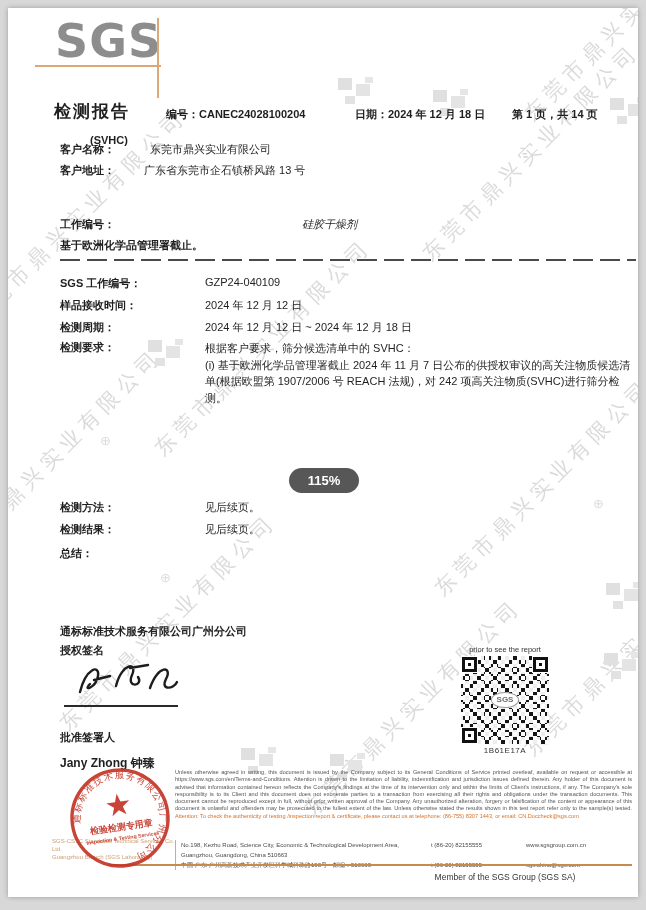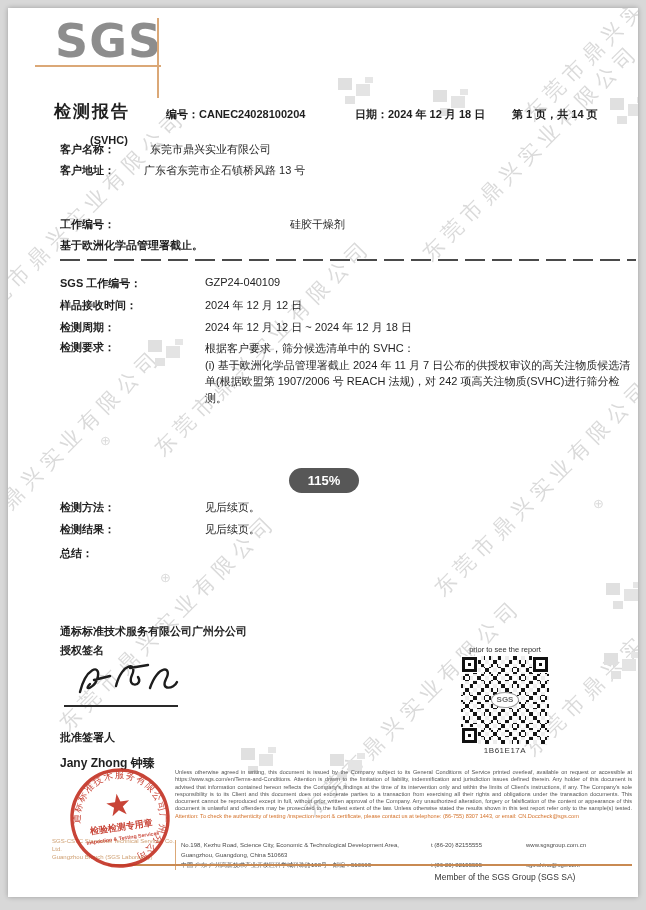--- a/index.html
+++ b/index.html
@@ -141,21 +141,21 @@
       <span class="lbl">客户名称：</span>
       <span class="val abs" style="left:90px; width:300px;">东莞市鼎兴实业有限公司</span>
     </div>
     <div class="row" style="top:155px;">
       <span class="lbl">客户地址：</span>
       <span class="val abs" style="left:84px; width:320px;">广东省东莞市企石镇桥风路 13 号</span>
     </div>
 
     <div class="row" style="top:209px;">
       <span class="lbl">工作编号：</span>
-      <span class="val abs" style="left:230px; width:200px;">硅胶干燥剂</span>
+      <span class="val abs" style="left:242px; width:200px;font-style:italic;">硅胶干燥剂</span>
     </div>
     <div class="row lbl" style="top:230px;">基于欧洲化学品管理署截止。</div>
     <div class="dashline"></div>
 
     <div class="row" style="top:268px;">
       <span class="lbl">SGS 工作编号：</span>
       <span class="val abs" style="left:145px; width:250px;">GZP24-040109</span>
     </div>
     <div class="row" style="top:290px;">
       <span class="lbl">样品接收时间：</span>

